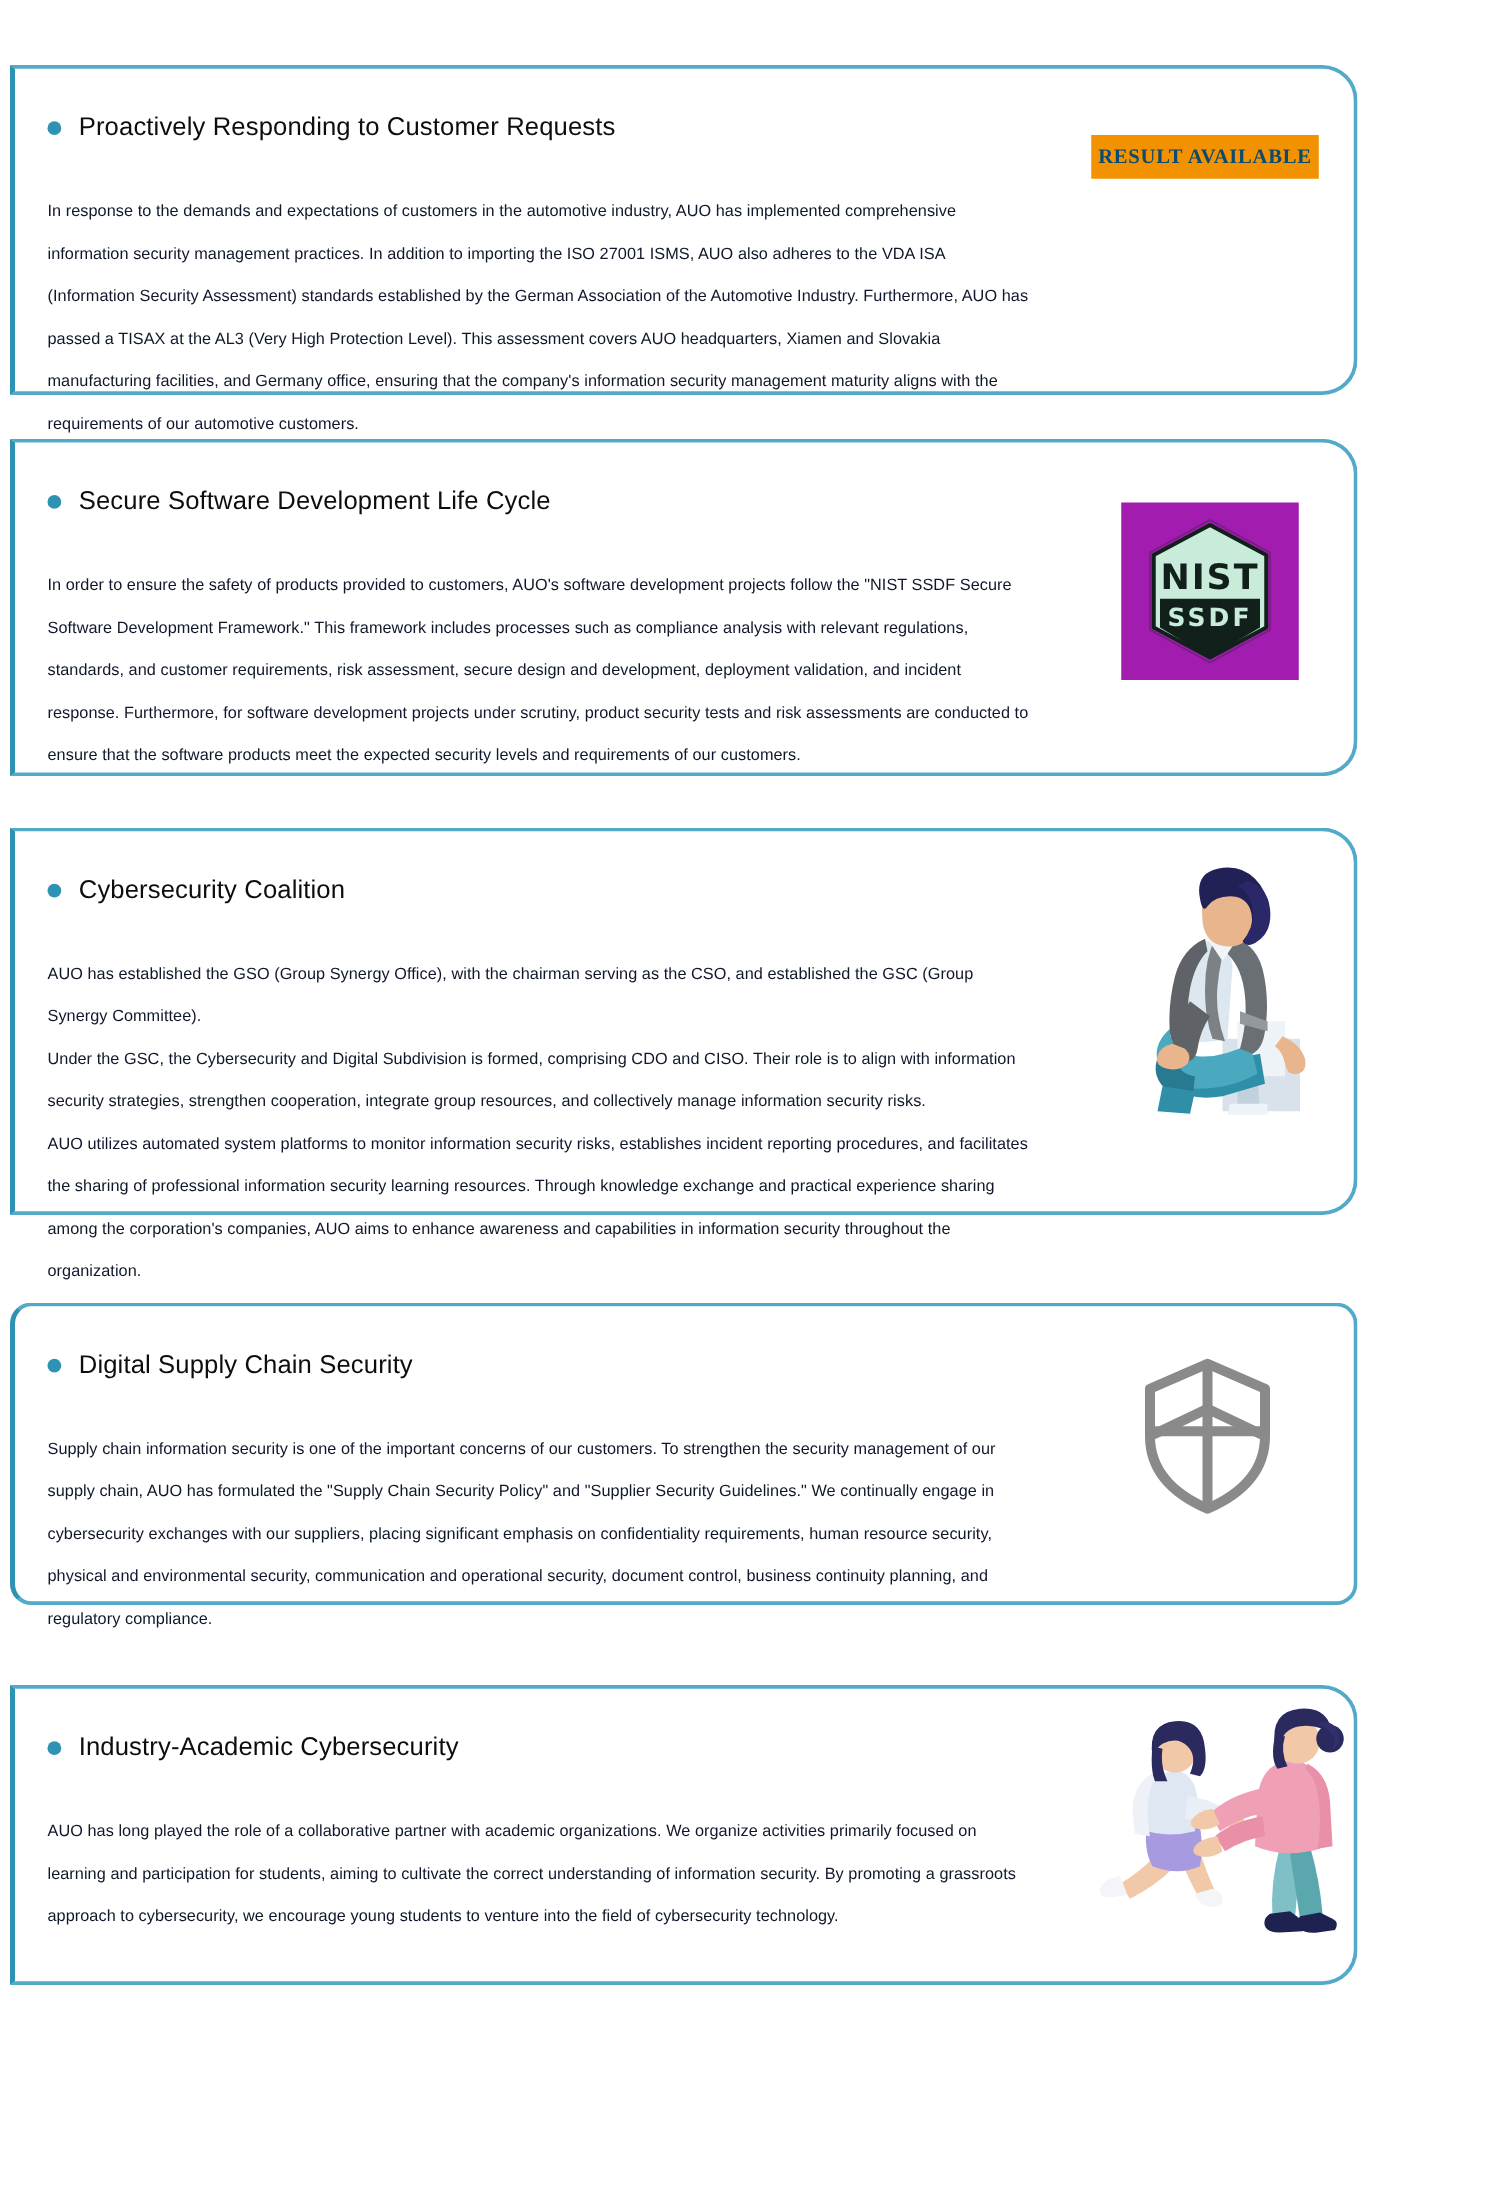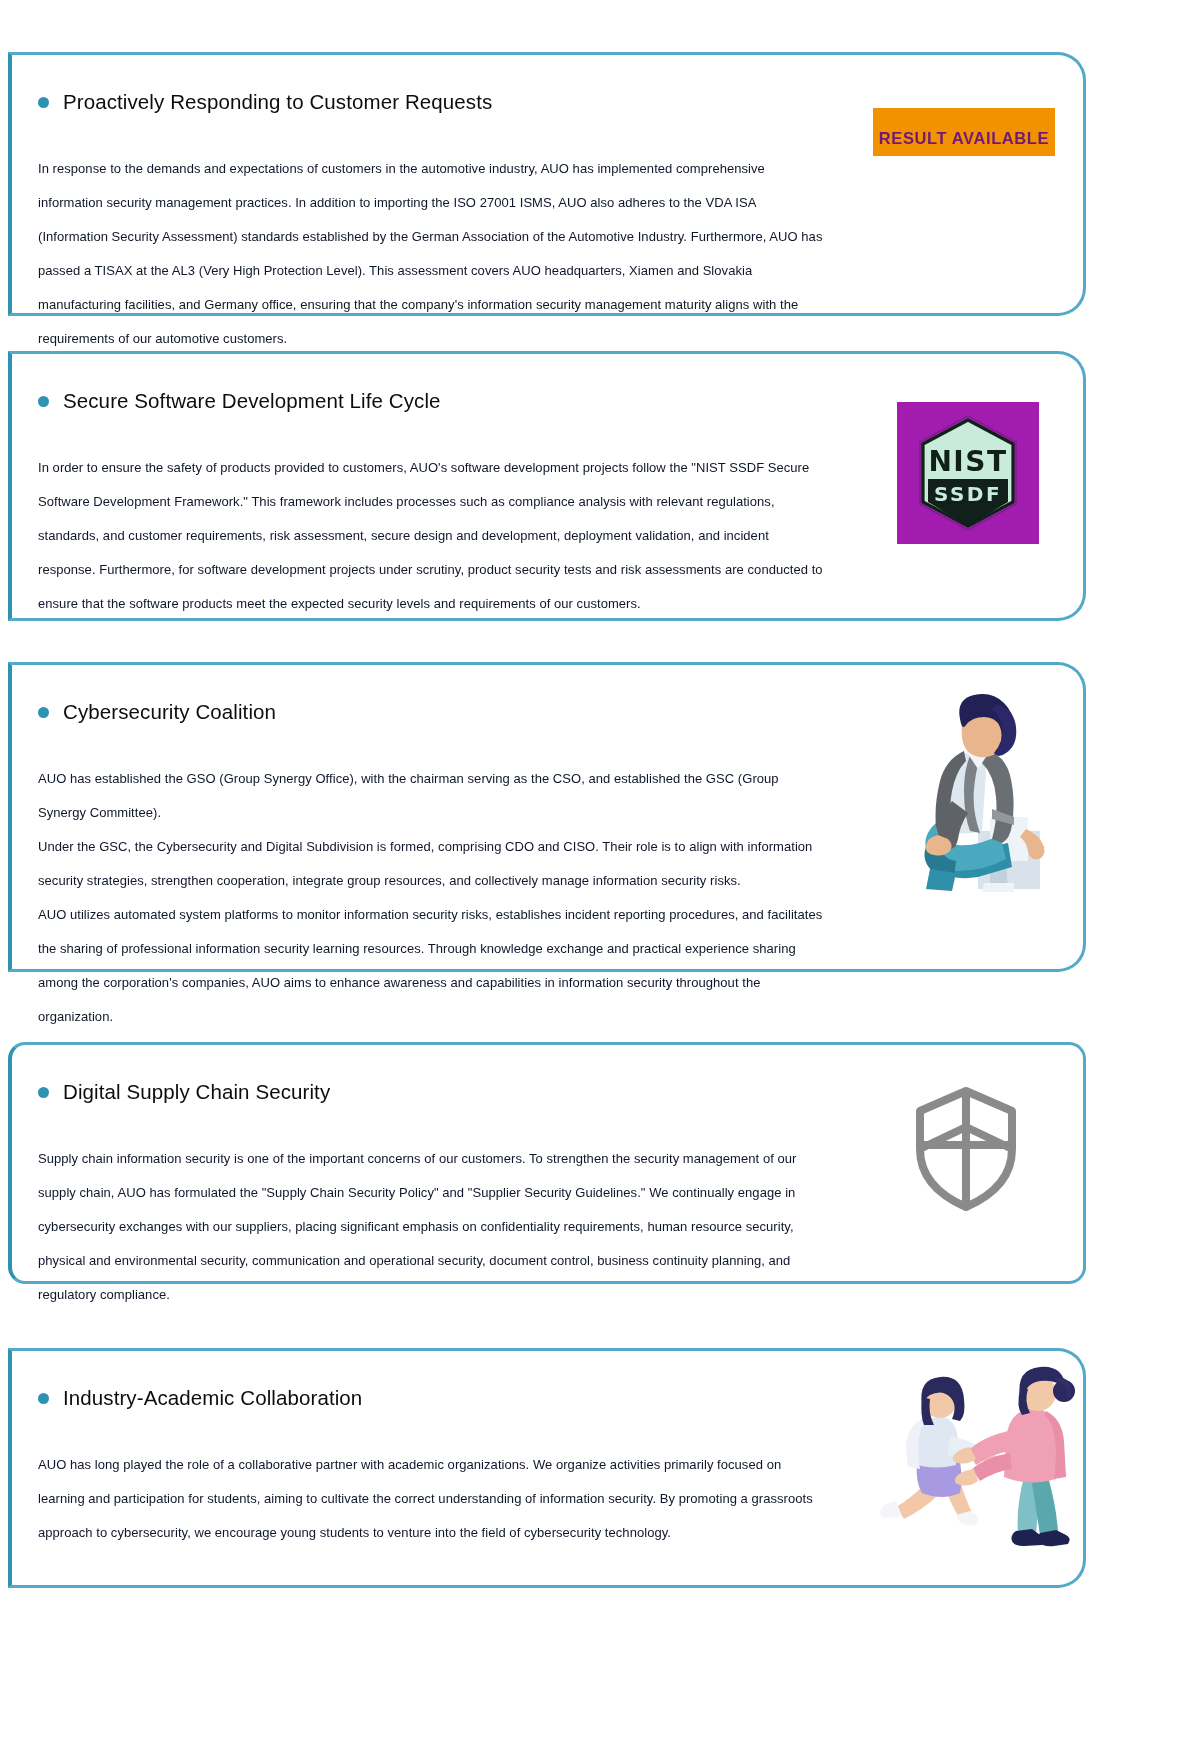--- a/index.html
+++ b/index.html
@@ -108,27 +108,27 @@
     position: absolute;
     right: -2px;
     top: 6px;
     font-size: 15px;
     color: #1b5ba0;
     font-family: "DejaVu Sans", sans-serif;
   }
   .tisax-banner {
     margin-top: 7px;
     background: #f29200;
-    color: #701a75;
-    font-family: Liberation Sans, sans-serif;
+    color: #0c4a6e;
+    font-family: Liberation Serif, serif;
     font-weight: bold;
     font-size: 16.5px;
     letter-spacing: 0.6px;
     text-align: center;
-    padding: 21px 0 8px 0;
+    padding: 7px 0 8px 0;
     width: 182px;
   }
 
   
   #card-2 { top: 351px; width: 1078px; height: 270px; }
   #card-2 .card-art { width: 230px; padding-top: 48px; }
 
   .nist-badge {
     width: 142px; height: 142px;
     background: #a21caf;
@@ -268,21 +268,21 @@
         <line x1="16" y1="64" x2="58" y2="44" stroke="#8a8a8a" stroke-width="8" stroke-linecap="round"></line>
         <line x1="100" y1="64" x2="58" y2="44" stroke="#8a8a8a" stroke-width="8" stroke-linecap="round"></line>
       </svg>
     </div>
   </section>
 
   <section class="card" id="card-5">
     <div class="card-inner">
       <div class="card-title-row">
         <span class="bullet"></span>
-        <h2 class="card-title">Industry-Academic Collaboration</h2>
+        <h2 class="card-title">Industry-Academic Cybersecurity</h2>
       </div>
       <div class="card-body">
         <p>AUO has long played the role of a collaborative partner with academic organizations. We organize activities primarily focused on learning and participation for students, aiming to cultivate the correct understanding of information security. By promoting a grassroots approach to cybersecurity, we encourage young students to venture into the field of cybersecurity technology.</p>
       </div>
     </div>
     <div class="card-art">
       <svg class="art-svg" width="200" height="200" viewBox="0 0 200 200">
 
         <path d="M46 124 q-14 14 -28 22 l8 12 q20 -10 34 -24 Z" fill="#f2c9a8"></path>
         <path d="M10 142 q-8 4 -8 10 q0 5 8 5 l14 -2 l-6 -15 Z" fill="#f3f5f9"></path>

